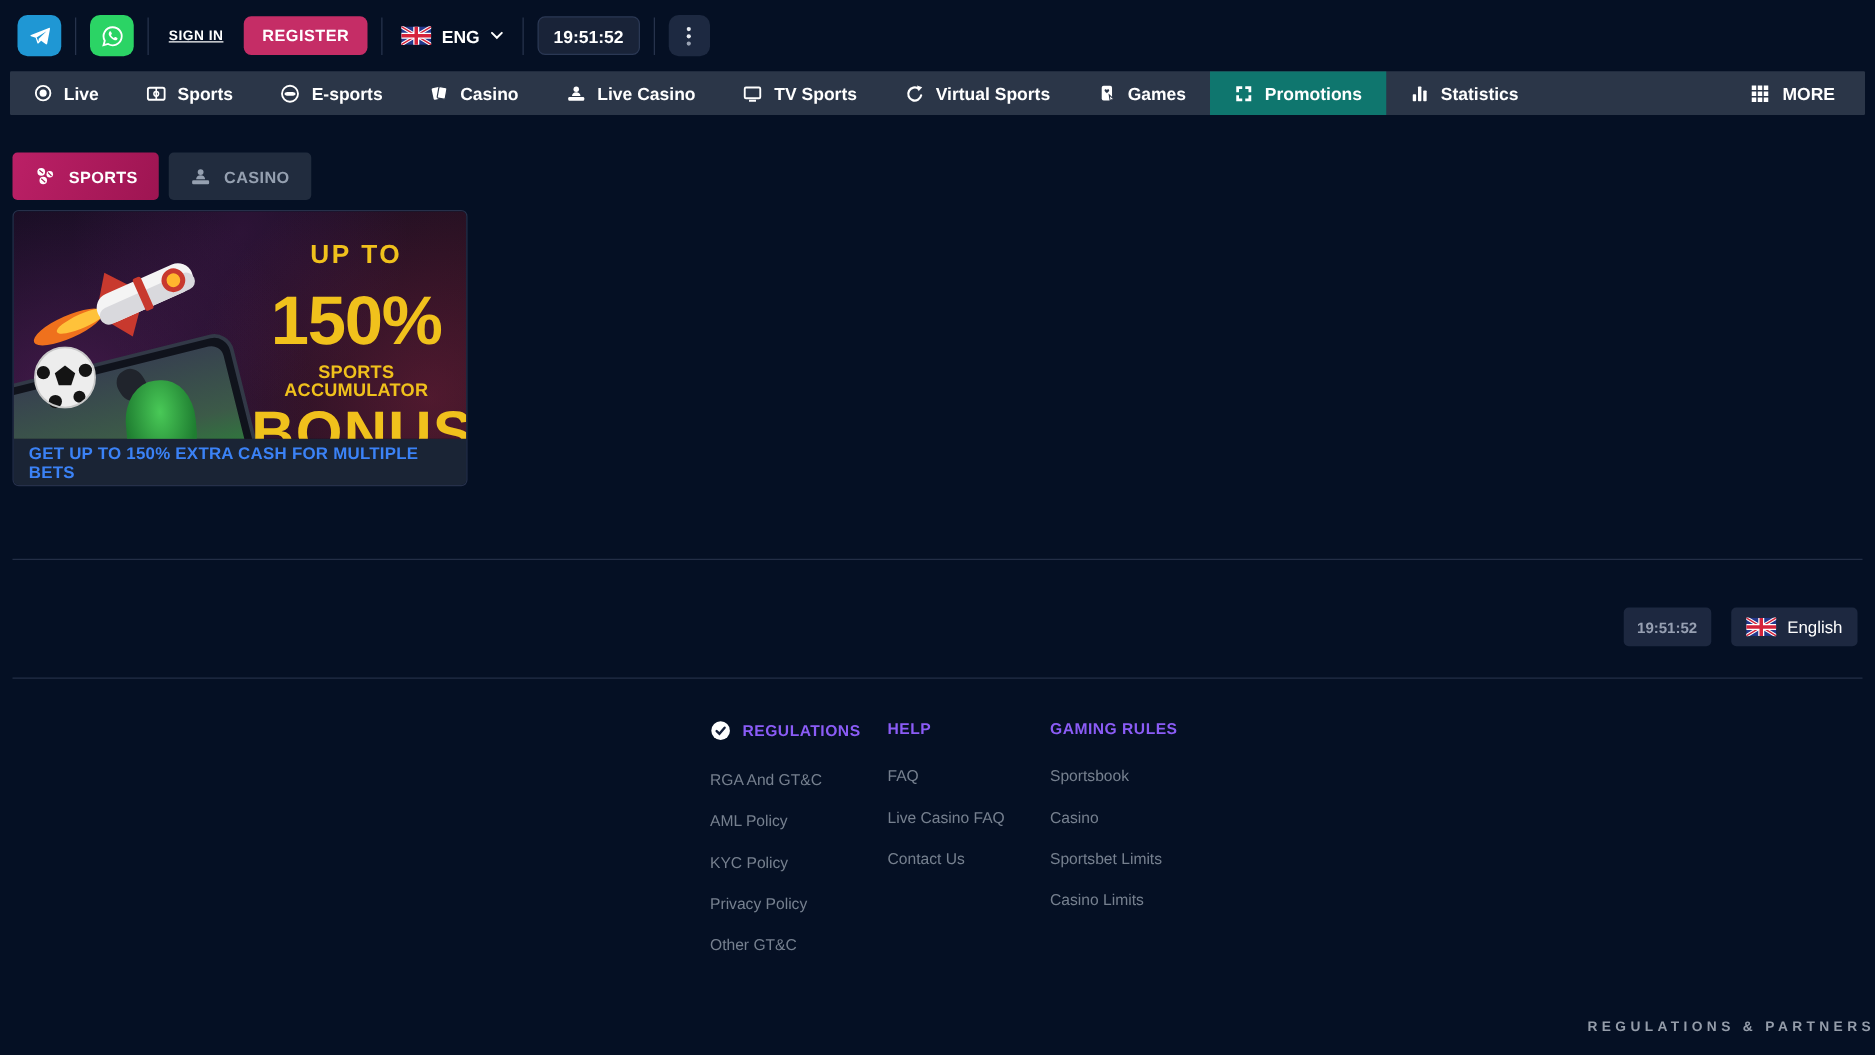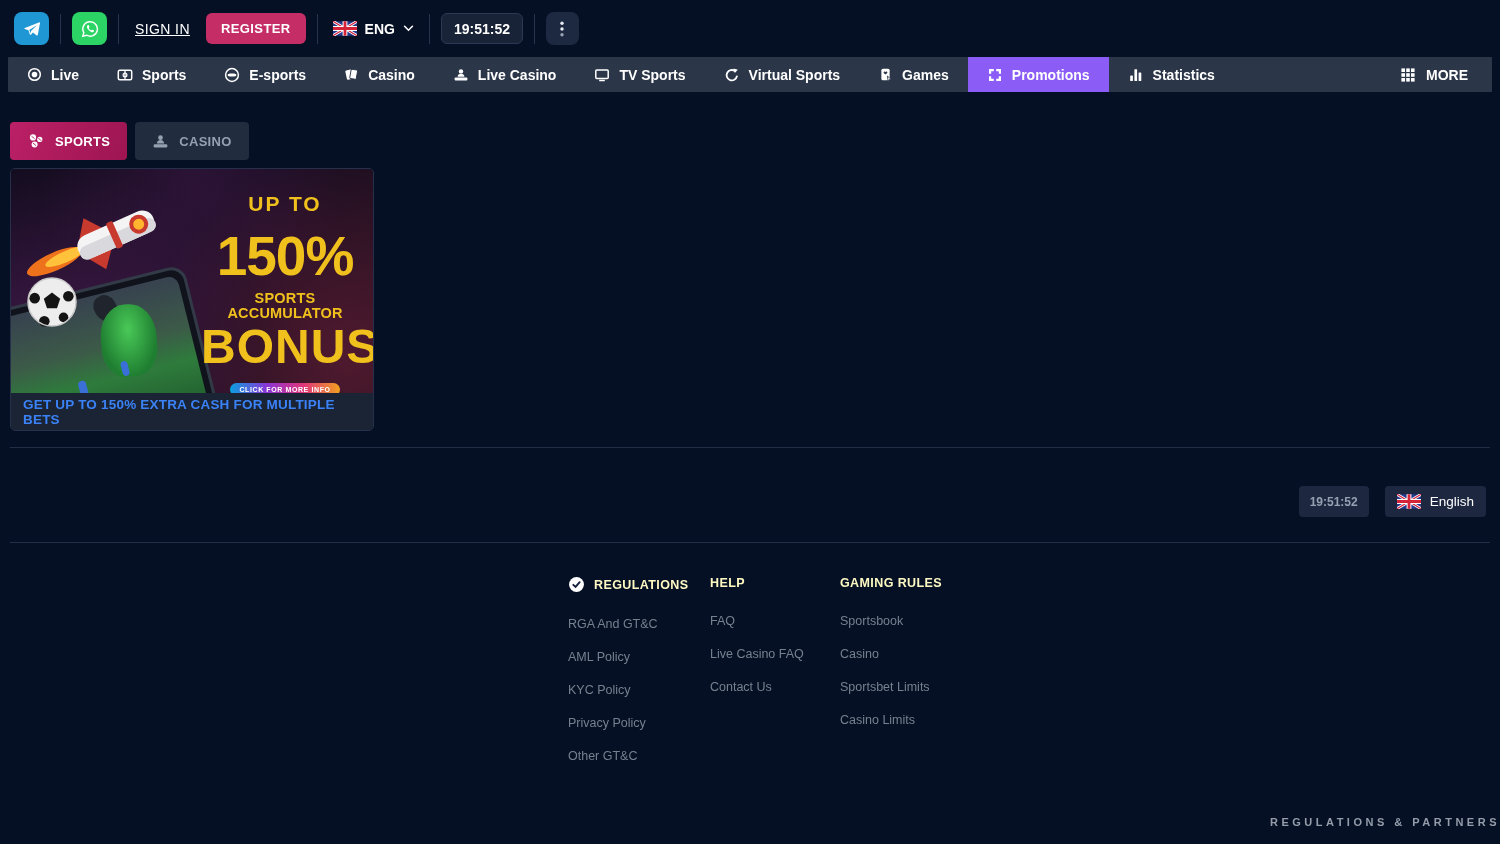--- a/index.html
+++ b/index.html
@@ -16,41 +16,41 @@
   .lg-play{background:linear-gradient(90deg,#ff5a24,#ef2479,#a32ee0,#4853f0);-webkit-background-clip:text;background-clip:text;color:transparent}
   .lg-win{color:#fff;position:relative}
   .lg-bet{background:linear-gradient(90deg,#ffae00,#ff4a2a,#e6258a,#9e2be0);-webkit-background-clip:text;background-clip:text;color:transparent}
   .disco{position:absolute;top:-2px;left:27px;width:10px;height:10px;border-radius:50%;
     background:radial-gradient(circle at 35% 35%,#ff9ccf,#c03ad6 55%,#4b2bd0)}
   .header-right{display:flex;align-items:center;gap:11px}
   .vsep{width:1px;height:30px;background:#27334c}
   .sq-btn{width:35px;height:33px;border-radius:8px;border:none;display:flex;align-items:center;justify-content:center;cursor:pointer;padding:0}
   .tg{background:#1f97d4}
   .wa{background:#2bd465}
-  .signin{font-size:14px;font-weight:400;color:#fff;text-decoration:underline;letter-spacing:.4px;margin:5px 5px;cursor:pointer}
+  .signin{font-size:11px;font-weight:700;color:#fff;text-decoration:underline;letter-spacing:.4px;margin:5px 5px;cursor:pointer}
   .register{background:#c52d66;color:#fff;border:none;border-radius:6px;height:31px;padding:0 15px;font-size:13px;font-weight:700;letter-spacing:.4px;cursor:pointer;font-family:inherit}
   .lang{display:flex;align-items:center;gap:8px;font-size:14px;font-weight:700;cursor:pointer;padding:0 4px}
   .clock-box{background:#192338;border:1px solid #2b3854;border-radius:6px;height:31px;display:flex;align-items:center;padding:0 12px;font-size:14px;font-weight:700;box-sizing:border-box}
   .kebab{width:33px;height:33px;border-radius:8px;background:#1d2941;border:none;display:flex;align-items:center;justify-content:center;cursor:pointer}
 
   
   .navbar{position:absolute;top:57px;left:8px;right:8px;height:35px;background:#2b3648;border-radius:1px;display:flex;align-items:stretch;overflow:hidden}
   .nav-item{display:flex;align-items:center;gap:9px;padding:0 19px;font-size:14px;font-weight:700;color:#fff;cursor:pointer;white-space:nowrap}
-  .nav-item.active{background:#8b5cf6}
+  .nav-item.active{background:#0f766e}
   .nav-item.more{margin-left:auto;padding:0 24px;gap:10px}
 
   
   .tabs{position:absolute;top:122px;left:10px;display:flex;gap:8px}
   .tab{height:38px;border-radius:4px;display:flex;align-items:center;gap:10px;padding:0 17px;font-size:13px;font-weight:700;letter-spacing:.3px;cursor:pointer}
   .tab.active{background:linear-gradient(110deg,#bb2066 0%,#9e1552 100%);color:#fff}
   .tab.inactive{background:#212c3e;color:#95a0b0}
 
   
   .promo-card{position:absolute;top:168px;left:10px;width:362px;border-radius:5px;overflow:hidden;border:1px solid #26304a;cursor:pointer}
-  .banner{position:relative;height:224px;overflow:hidden;
+  .banner{position:relative;height:182px;overflow:hidden;
     background:
       radial-gradient(circle at 12% 88%, rgba(115,40,120,.5), transparent 55%),
       radial-gradient(circle at 92% 82%, rgba(150,40,70,.4), transparent 52%),
       radial-gradient(circle at 50% 10%, rgba(85,30,95,.35), transparent 55%),
       linear-gradient(120deg,#120c1e,#190e22 55%,#23101e)}
   .rocket{position:absolute;left:4px;top:8px}
   .ball{position:absolute;left:16px;top:108px}
   .phone{position:absolute;left:-16px;top:118px;width:204px;height:150px;transform:rotate(-14deg);
     background:#10131c;border-radius:16px;border:3px solid #323947;overflow:hidden}
   .screen{position:absolute;left:6px;top:6px;right:6px;bottom:6px;border-radius:10px;overflow:hidden;
@@ -72,21 +72,21 @@
   
   .divider{position:absolute;left:10px;right:10px;height:1px;background:#232e46}
   .d1{top:447px}.d2{top:542px}
   .status-row{position:absolute;top:486px;right:14px;display:flex;gap:16px;align-items:center}
   .time-badge{background:#1d2840;border-radius:4px;height:31px;display:flex;align-items:center;padding:0 11px;font-size:12px;font-weight:700;color:#97a0b2;box-sizing:border-box}
   .lang-badge{background:#1d2840;border-radius:4px;height:31px;display:flex;align-items:center;gap:9px;padding:0 12px;font-size:13.5px;color:#fff;cursor:pointer;box-sizing:border-box}
 
   
   .footer-col{position:absolute;top:576px}
   .fc-0{left:568px}.fc-1{left:710px}.fc-2{left:840px}
-  .fc-title{display:flex;align-items:center;gap:9px;font-size:12.5px;font-weight:700;color:#fef9c3;letter-spacing:.4px;margin-bottom:24px}
+  .fc-title{display:flex;align-items:center;gap:9px;font-size:12.5px;font-weight:700;color:#8b5cf6;letter-spacing:.4px;margin-bottom:24px}
   .fc-link{font-size:12.5px;color:#76808f;margin-bottom:19px;cursor:pointer;white-space:nowrap}
   .bottom-text{position:absolute;top:816px;left:0;right:0;text-align:right;font-size:11px;font-weight:700;letter-spacing:3.5px;color:#959daa}
 </style>
 </head>
 <body>
 
 <header class="header">
   <div class="header-right">
     <button class="sq-btn tg">
         <span class="icon">

